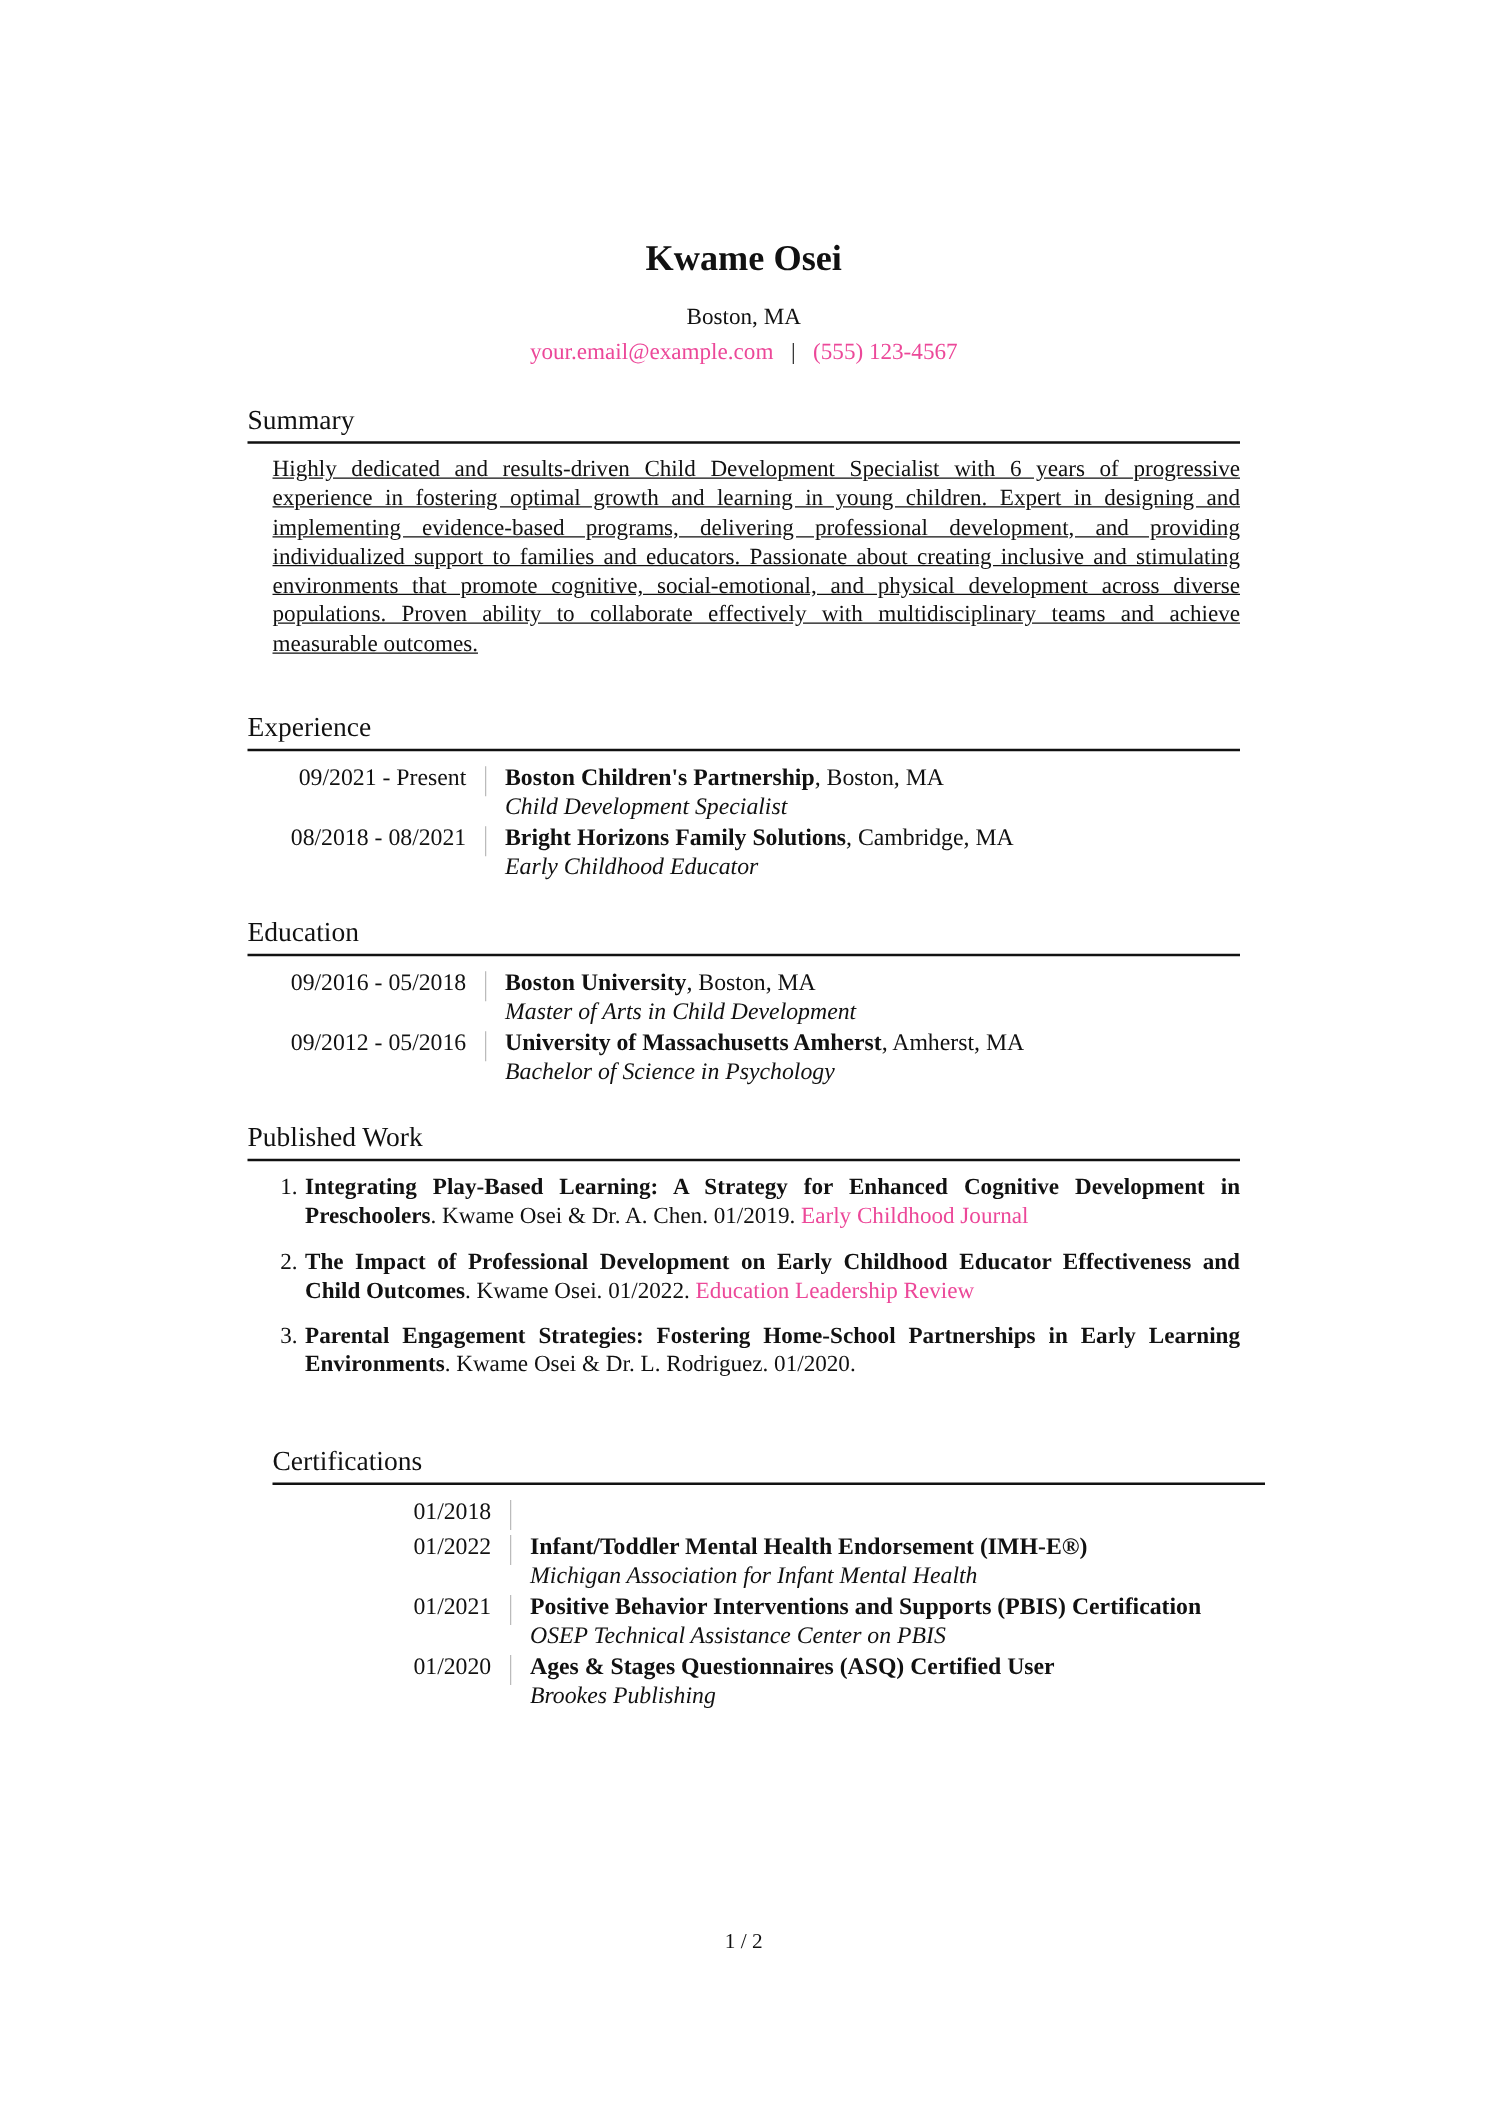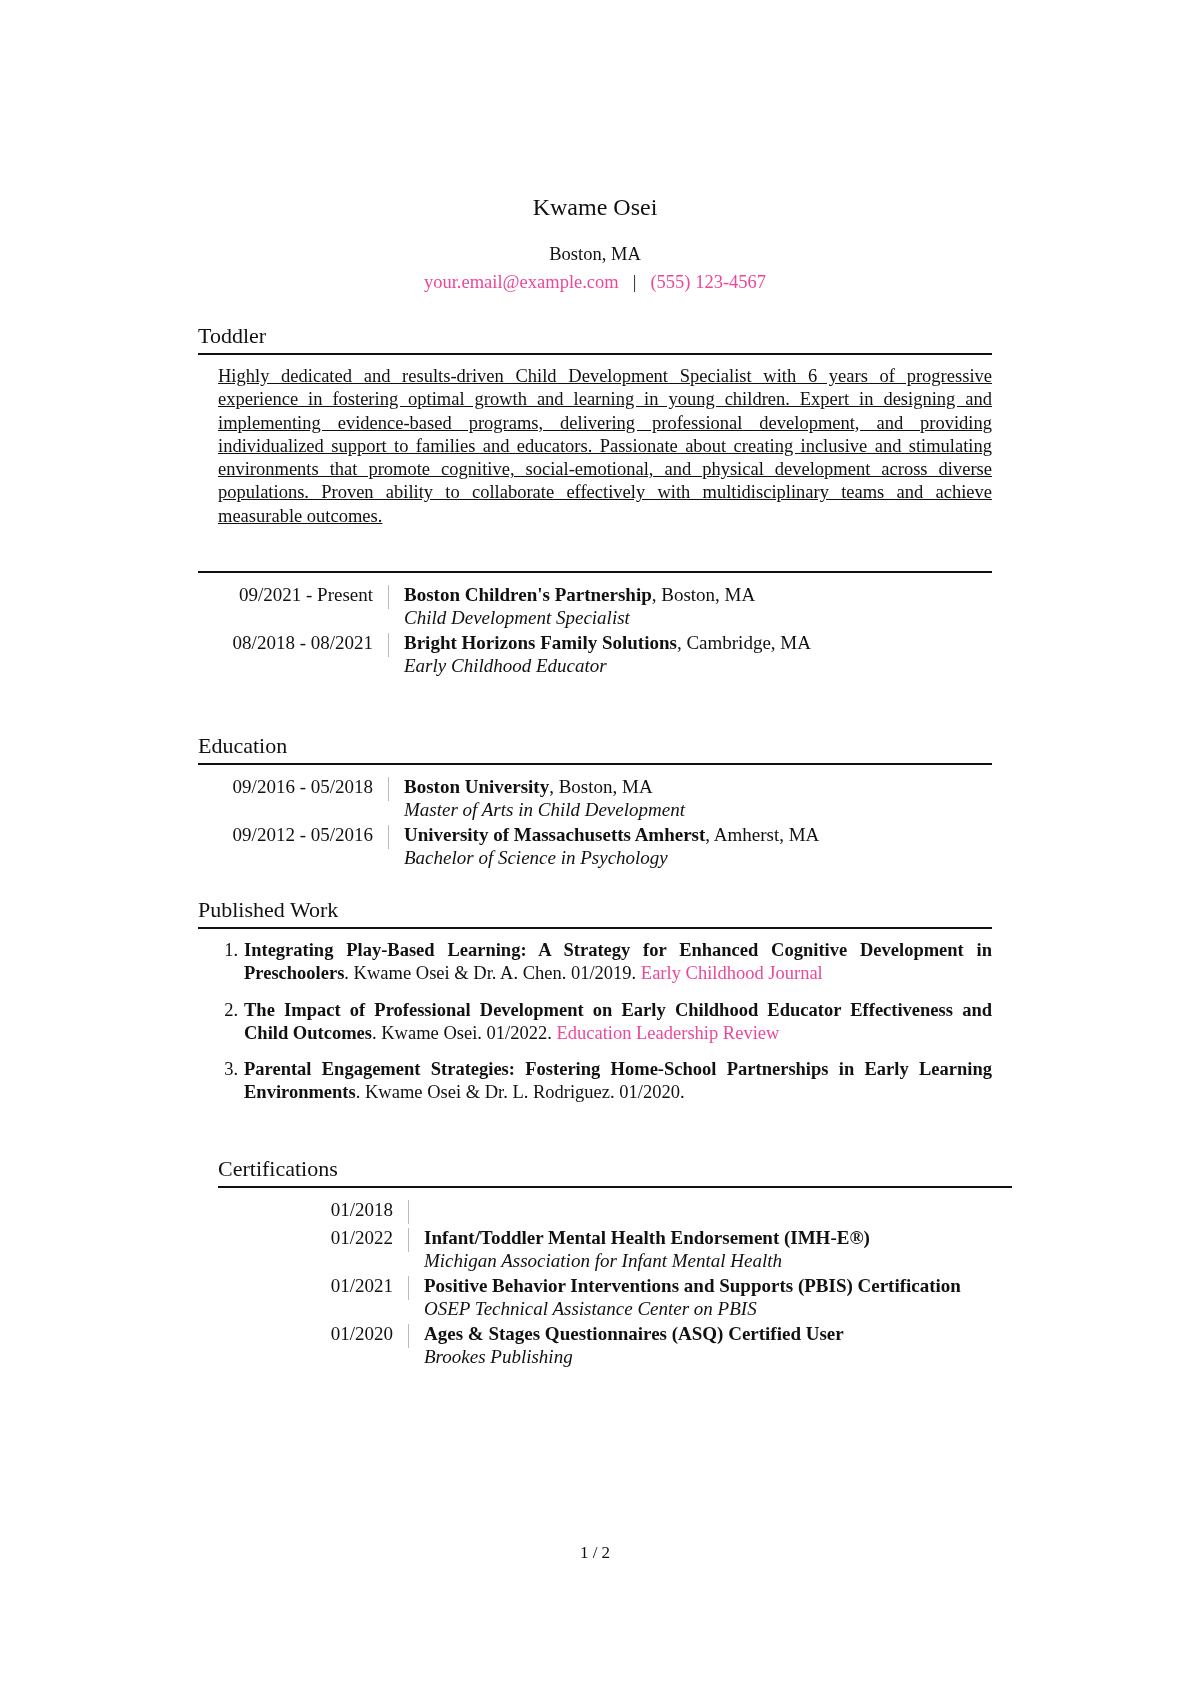--- a/index.html
+++ b/index.html
@@ -4,21 +4,21 @@
 <style>
   html, body { margin: 0; padding: 0; background: #ffffff; }
   body {
     width: 1190px; height: 1683px; position: relative;
     font-family: "Liberation Serif", "DejaVu Serif", serif;
     color: #111111;
     font-size: 19px;
   }
   .page { position: absolute; left: 198px; top: 0; width: 794px; }
   .header { text-align: center; position: absolute; top: 190px; left: 0; width: 794px; }
-  .name { font-size: 24px; font-weight: normal; line-height: 34px; margin: 0; }
+  .name { font-size: 29px; font-weight: bold; line-height: 34px; margin: 0; }
   .location { font-size: 18.5px; line-height: 24px; margin-top: 18px; }
   .contacts { font-size: 18.5px; line-height: 24px; margin-top: 4px; }
   .link { color: #ec4899; text-decoration: none; }
   .sep { display: inline-block; margin: 0 14px; color: #222; }
 
   .section { position: absolute; left: 0; width: 794px; }
   .section-title { font-size: 22px; line-height: 28px; margin: 0; font-weight: normal; }
   .rule { border-top: 2px solid #111; margin-top: 3px; }
 
   .summary-text {
@@ -49,26 +49,27 @@
 
   <div class="header">
     <h1 class="name">Kwame Osei</h1>
     <div class="location">Boston, MA</div>
     <div class="contacts">
       <a class="link">your.email@example.com</a><span class="sep">|</span><a class="link">(555) 123-4567</a>
     </div>
   </div>
 
   <div class="section" style="top:322px;">
-    <h2 class="section-title">Toddler</h2>
+    <h2 class="section-title">Summary</h2>
     <div class="rule"></div>
     <p class="summary-text">Highly dedicated and results-driven Child Development Specialist with 6 years of progressive experience in fostering optimal growth and learning in young children. Expert in designing and implementing evidence-based programs, delivering professional development, and providing individualized support to families and educators. Passionate about creating inclusive and stimulating environments that promote cognitive, social-emotional, and physical development across diverse populations. Proven ability to collaborate effectively with multidisciplinary teams and achieve measurable outcomes.</p>
   </div>
 
   <div class="section" style="top:568px;">
+    <h2 class="section-title">Experience</h2>
     <div class="rule"></div>
     <div class="entry-list">
       <div class="entry">
         <div class="entry-date">09/2021 - Present</div>
         <div class="entry-bar"></div>
         <div class="entry-body">
           <div class="entry-title"><b>Boston Children's Partnership</b><span>, Boston, MA</span></div>
           <div class="entry-sub">Child Development Specialist</div>
         </div>
       </div>

